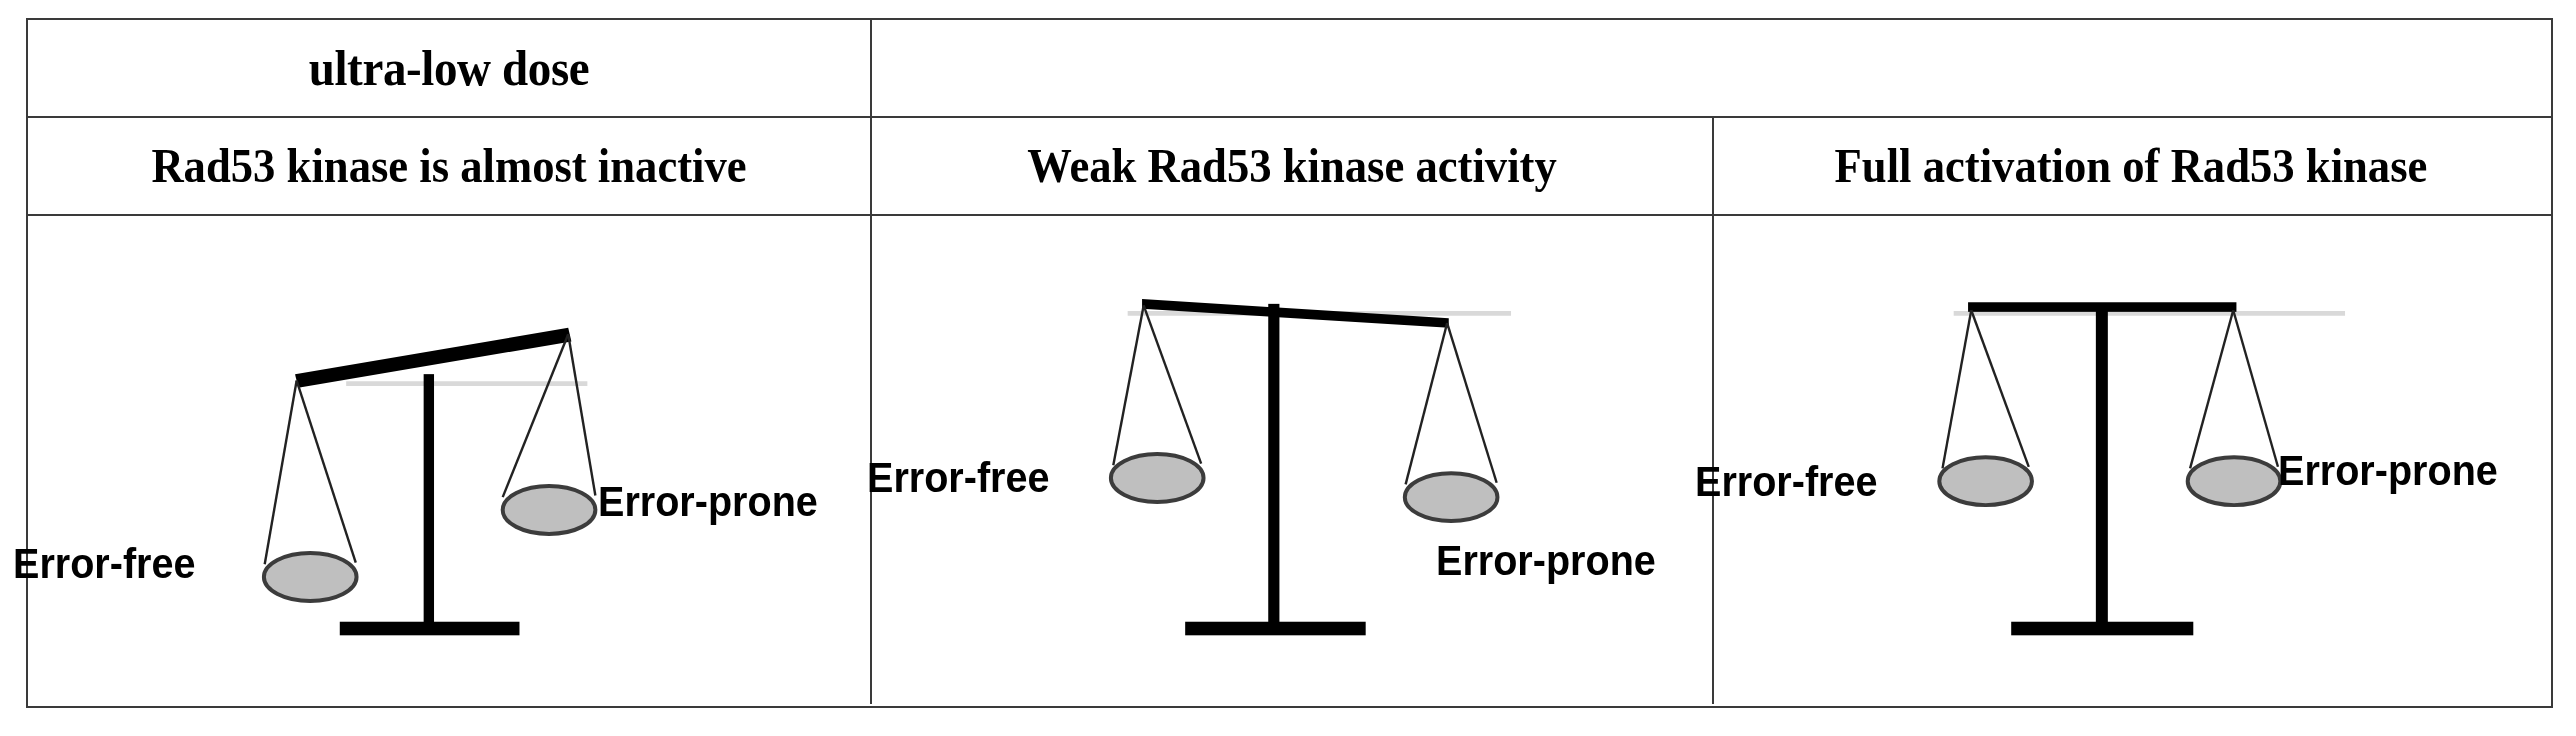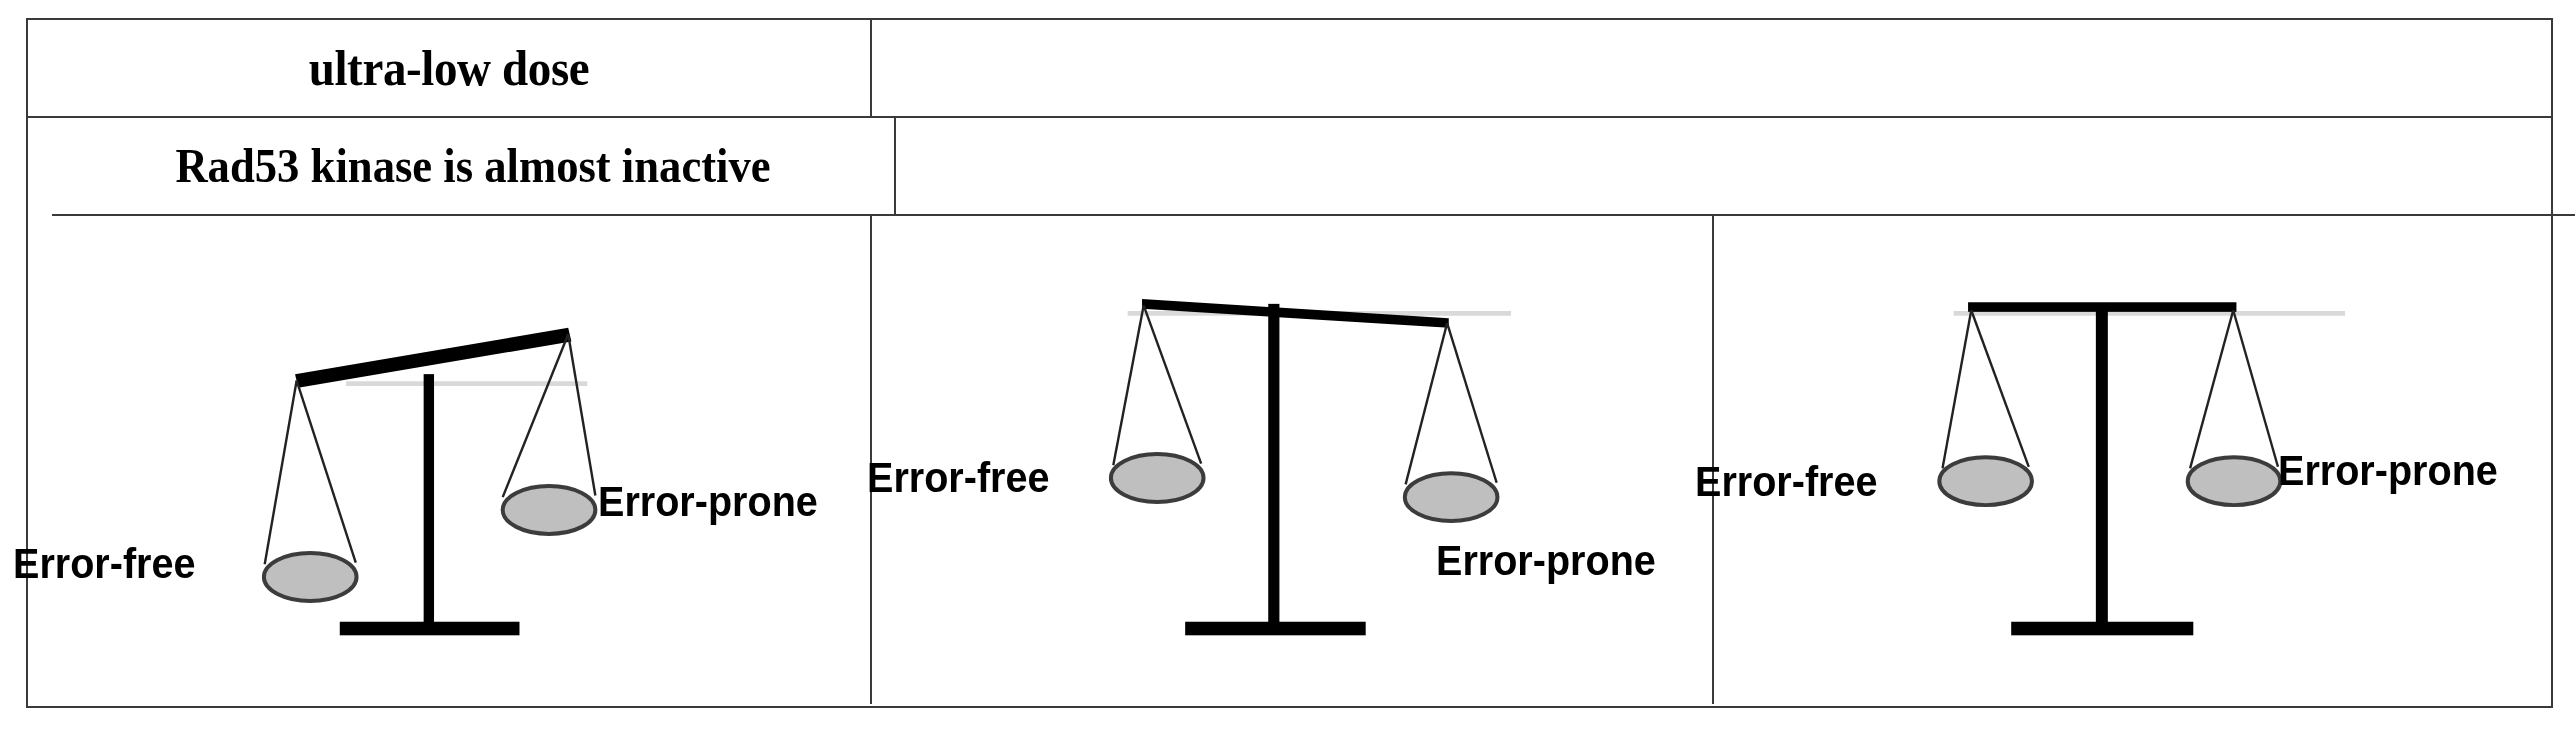--- a/index.html
+++ b/index.html
@@ -5,21 +5,21 @@
   html,body{margin:0;padding:0;background:#ffffff;}
   body{width:2576px;height:737px;font-family:"Liberation Serif",serif;overflow:hidden;}
 
   .sheet{position:absolute;left:0;top:0;width:2576px;height:679px;background:#fff;}
 
   .tbl{position:absolute;left:25.6px;top:17.6px;width:2527px;height:690px;
        border:2.4px solid #3a3a3a;box-sizing:border-box;background:#fff;}
 
   .row{display:flex;width:100%;box-sizing:border-box;}
   .row-head{height:98px;border-bottom:2.4px solid #3a3a3a;box-sizing:border-box;}
-  .row-desc{height:98px;border-bottom:2.4px solid #3a3a3a;box-sizing:border-box;margin-left:24px;}
+  .row-desc{height:98px;border-bottom:2.4px solid #3a3a3a;box-sizing:border-box;}
   .row-fig{height:488px;box-sizing:border-box;}
 
   .cell{box-sizing:border-box;position:relative;overflow:visible;
         display:flex;align-items:center;}
   .c1{width:844px;border-right:2.4px solid #3a3a3a;}
   .c2{width:842px;border-right:2.4px solid #3a3a3a;}
   .c3{width:834px;}
 
   .head-txt{width:100%;text-align:center;font-family:"Liberation Serif",serif;
             font-weight:bold;font-size:50px;color:#000;letter-spacing:-0.4px;
@@ -44,20 +44,26 @@
 
     <div class="row row-head">
       <div class="cell c1">
         <div class="head-txt">ultra-low dose</div>
       </div>
     </div>
 
     <div class="row row-desc">
       <div class="cell c1">
         <div class="desc-txt">Rad53 kinase is almost inactive</div>
+      </div>
+      <div class="cell c2">
+        <div class="desc-txt">Weak Rad53 kinase activity</div>
+      </div>
+      <div class="cell c3">
+        <div class="desc-txt">Full activation of Rad53 kinase</div>
       </div>
     </div>
 
     <div class="row row-fig">
 
       <div class="cell c1">
         <div class="fig">
           <svg width="844" height="488" viewBox="0 0 1056 611">
 
             <line x1="398" y1="210" x2="700" y2="210" stroke="#d9d9d9" stroke-width="6"></line>

